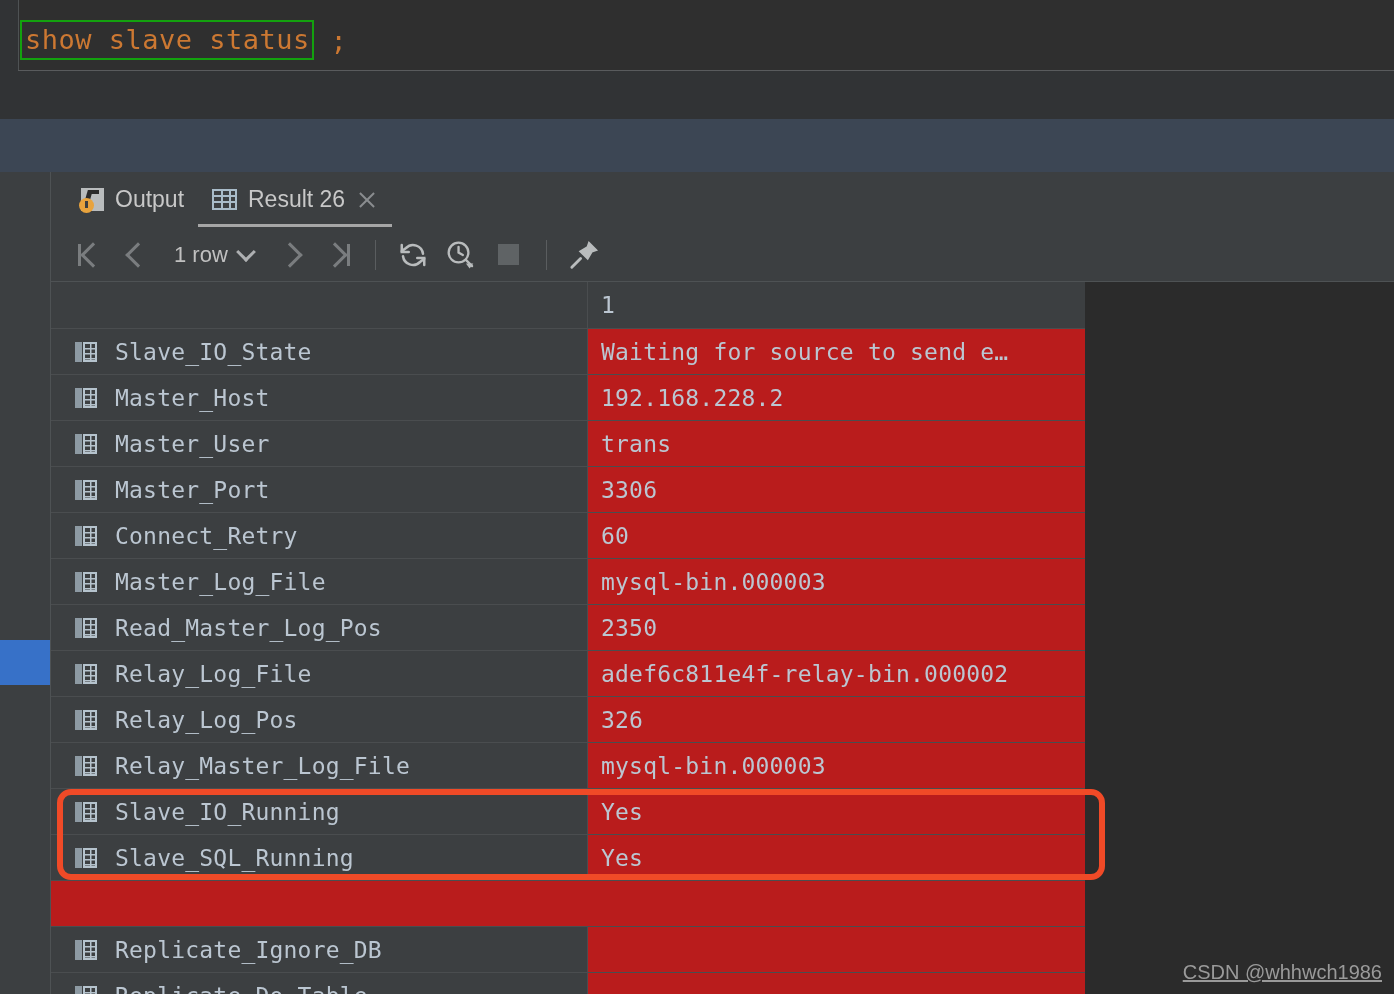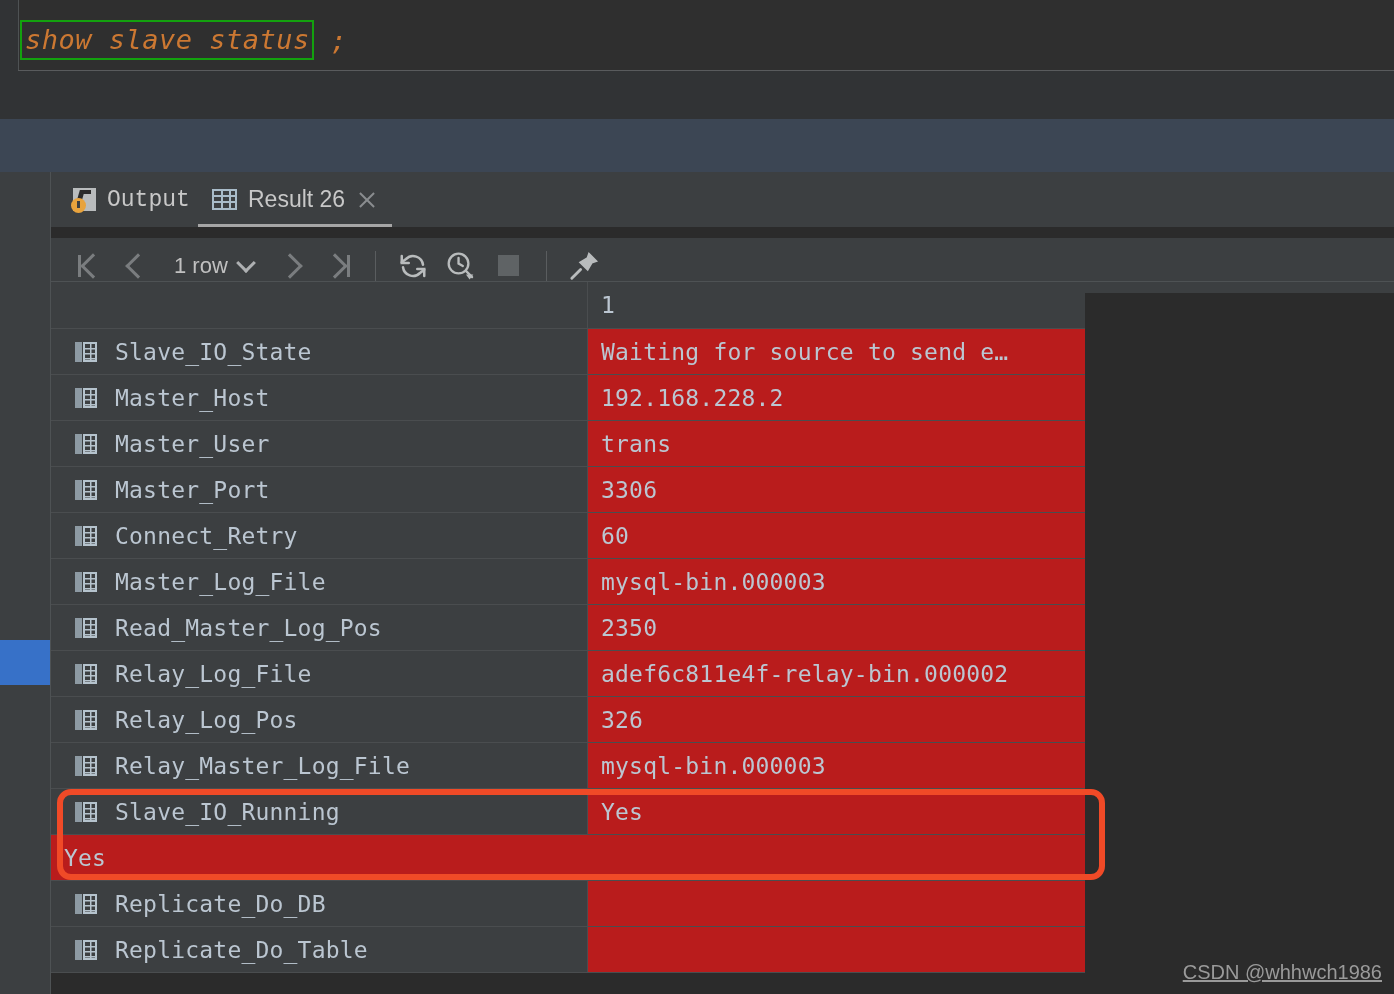--- a/index.html
+++ b/index.html
@@ -28,21 +28,20 @@
     width: 18px; height: 71px;
     background: #313335;
     border-right: 1px solid #4e5254;
   }
   #editor-line {
     position: absolute;
     left: 20px; top: 18px;
     height: 44px;
     display: flex;
     align-items: center;
-    font-style: italic;
   }
   .sql-token {
     font-family: "DejaVu Sans Mono", monospace;
     font-size: 27px;
     color: #cc7832;
     white-space: pre;
     letter-spacing: 0.5px;
   }
   #sql-selected {
     border: 2px solid #13a10e;
@@ -95,21 +94,21 @@
   .tab {
     position: absolute;
     top: 0;
     height: 55px;
     display: flex;
     align-items: center;
     gap: 11px;
     padding: 0 14px;
     box-sizing: border-box;
   }
-  #tab-output { left: 8px; font-family: Liberation Mono, monospace; }
+  #tab-output { left: 16px; }
   #tab-result { left: 147px; }
   #tab-result.active::after {
     content: "";
     position: absolute;
     left: 0; bottom: 0;
     width: 100%; height: 3px;
     background: #a6a6a6;
   }
   .tab-label {
     font-size: 23px;
@@ -172,21 +171,21 @@
     left: 1px; top: 10px;
     width: 20px; height: 2px;
     background: #8a8d8f;
   }
   .tab-close::before { transform: rotate(45deg); }
   .tab-close::after  { transform: rotate(-45deg); }
 
   
   #resbar {
     position: absolute;
-    left: 51px; top: 238px;
+    left: 51px; top: 227px;
     width: 1343px; height: 55px;
     background: #3c3f41;
     display: flex;
     align-items: center;
     padding-left: 16px;
     box-sizing: border-box;
     gap: 2px;
   }
   .tb {
     width: 46px; height: 46px;
@@ -559,31 +558,43 @@
             <span class="blk"></span>
             <span class="tbl"></span>
           </span>
           <span class="cell-text">Slave_IO_Running</span>
         </div>
         <div class="gcell-val">
           <span class="cell-text">Yes</span>
         </div>
       </div>
       <div class="grow">
+        <div class="gcell-label">
+          <span class="row-icon">
+            <span class="blk"></span>
+            <span class="tbl"></span>
+          </span>
+          <span class="cell-text">Slave_SQL_Running</span>
+        </div>
         <div class="gcell-val">
           <span class="cell-text">Yes</span>
         </div>
       </div>
       <div class="grow">
-        <div class="gcell-label">
-          <span class="row-icon">
-            <span class="blk"></span>
-            <span class="tbl"></span>
-          </span>
-          <span class="cell-text">Replicate_Do_DB</span>
+        <div class="gcell-val">
+          <span class="cell-text"></span>
+        </div>
+      </div>
+      <div class="grow">
+        <div class="gcell-label">
+          <span class="row-icon">
+            <span class="blk"></span>
+            <span class="tbl"></span>
+          </span>
+          <span class="cell-text">Replicate_Ignore_DB</span>
         </div>
         <div class="gcell-val">
           <span class="cell-text"></span>
         </div>
       </div>
       <div class="grow">
         <div class="gcell-label">
           <span class="row-icon">
             <span class="blk"></span>
             <span class="tbl"></span>

